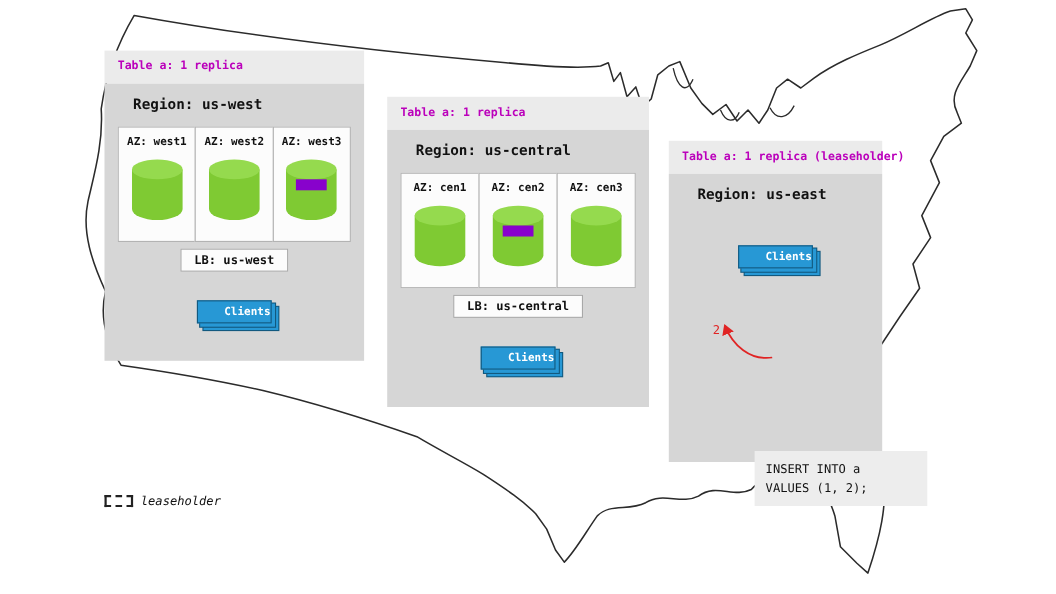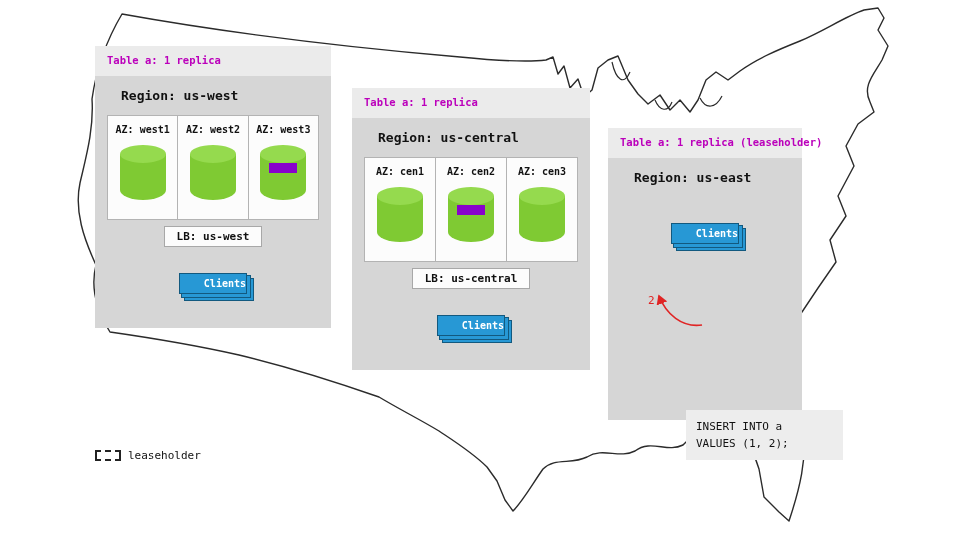--- a/index.html
+++ b/index.html
@@ -68,21 +68,21 @@
     box-shadow: 3px 3px 0 var(--blue), 3px 3px 0 1px #12597f,
                 6px 6px 0 var(--blue), 6px 6px 0 1px #12597f;
   }
 
   .sql-note {
     position:absolute; left:686px; top:410px; width:157px; z-index:5;
     background:#ededed; padding:8px 10px; box-sizing:border-box;
     font-size:11px; line-height:1.55; color:#111;
   }
 
-  .legend { position:absolute; left:95px; top:449px; z-index:2; display:flex; align-items:center; }
+  .legend { position:absolute; left:95px; top:449px; z-index:2; display:flex; align-items:center;font-style:italic; }
   .legend-swatch {
     width:26px; height:11px; box-sizing:border-box; background:#fff;
     border:2px dashed #222; margin-right:7px;
   }
   .legend-label { font-size:11px; color:#111; }
 
   .arrow-num { font-family:"DejaVu Sans Mono", monospace; font-size:11px; fill:var(--red); }
 </style>
 </head>
 <body>

